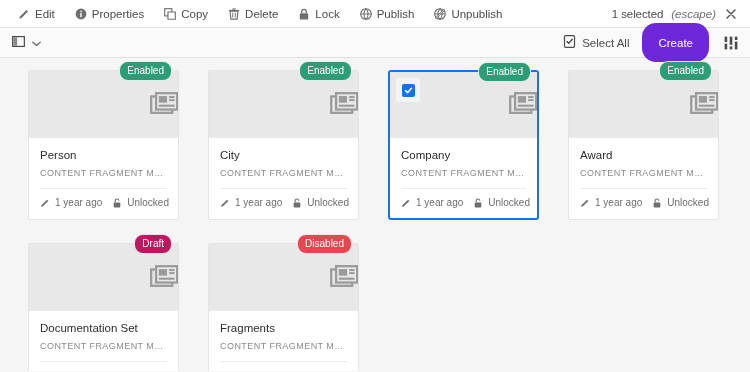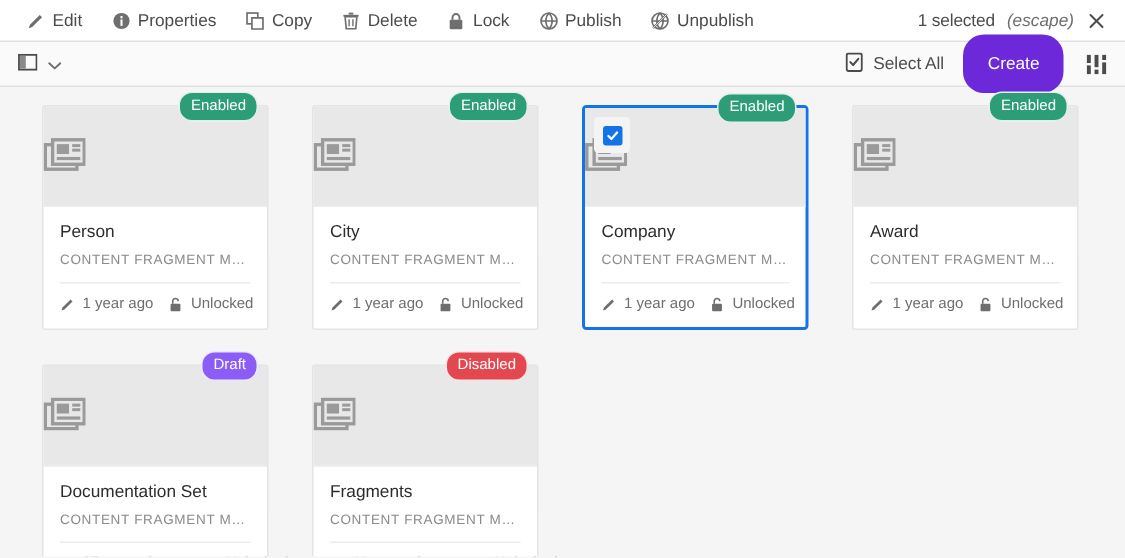--- a/index.html
+++ b/index.html
@@ -155,40 +155,40 @@
   .card.selected {
     border: 2px solid #1473e6;
     border-radius: 3px;
   }
 
   .thumb {
     height: 67px;
     background: #e8e8e8;
     display: flex;
     align-items: center;
-    justify-content: flex-start;
+    justify-content: flex-end;
     position: relative;
     border-bottom: 1px solid #ececec;
   }
   .card.selected .thumb { height: 66px; }
 
   .badge {
     position: absolute;
     top: -10px;
     right: 6px;
     color: #ffffff;
     font-size: 10px;
     line-height: 1;
     padding: 4px 7px 4px 7px;
     border-radius: 9px;
     white-space: nowrap;
     border: 1px solid rgba(255,255,255,0.85);
   }
   .badge.enabled  { background: #2d9d78; }
-  .badge.draft    { background: #8b5cf6; }
+  .badge.draft    { background: #be185d; }
   .badge.disabled { background: #e34850; }
 
   .check-wrap {
     position: absolute;
     top: 6px;
     left: 6px;
     width: 24px;
     height: 24px;
     background: #f4f4f4;
     border-radius: 3px;

